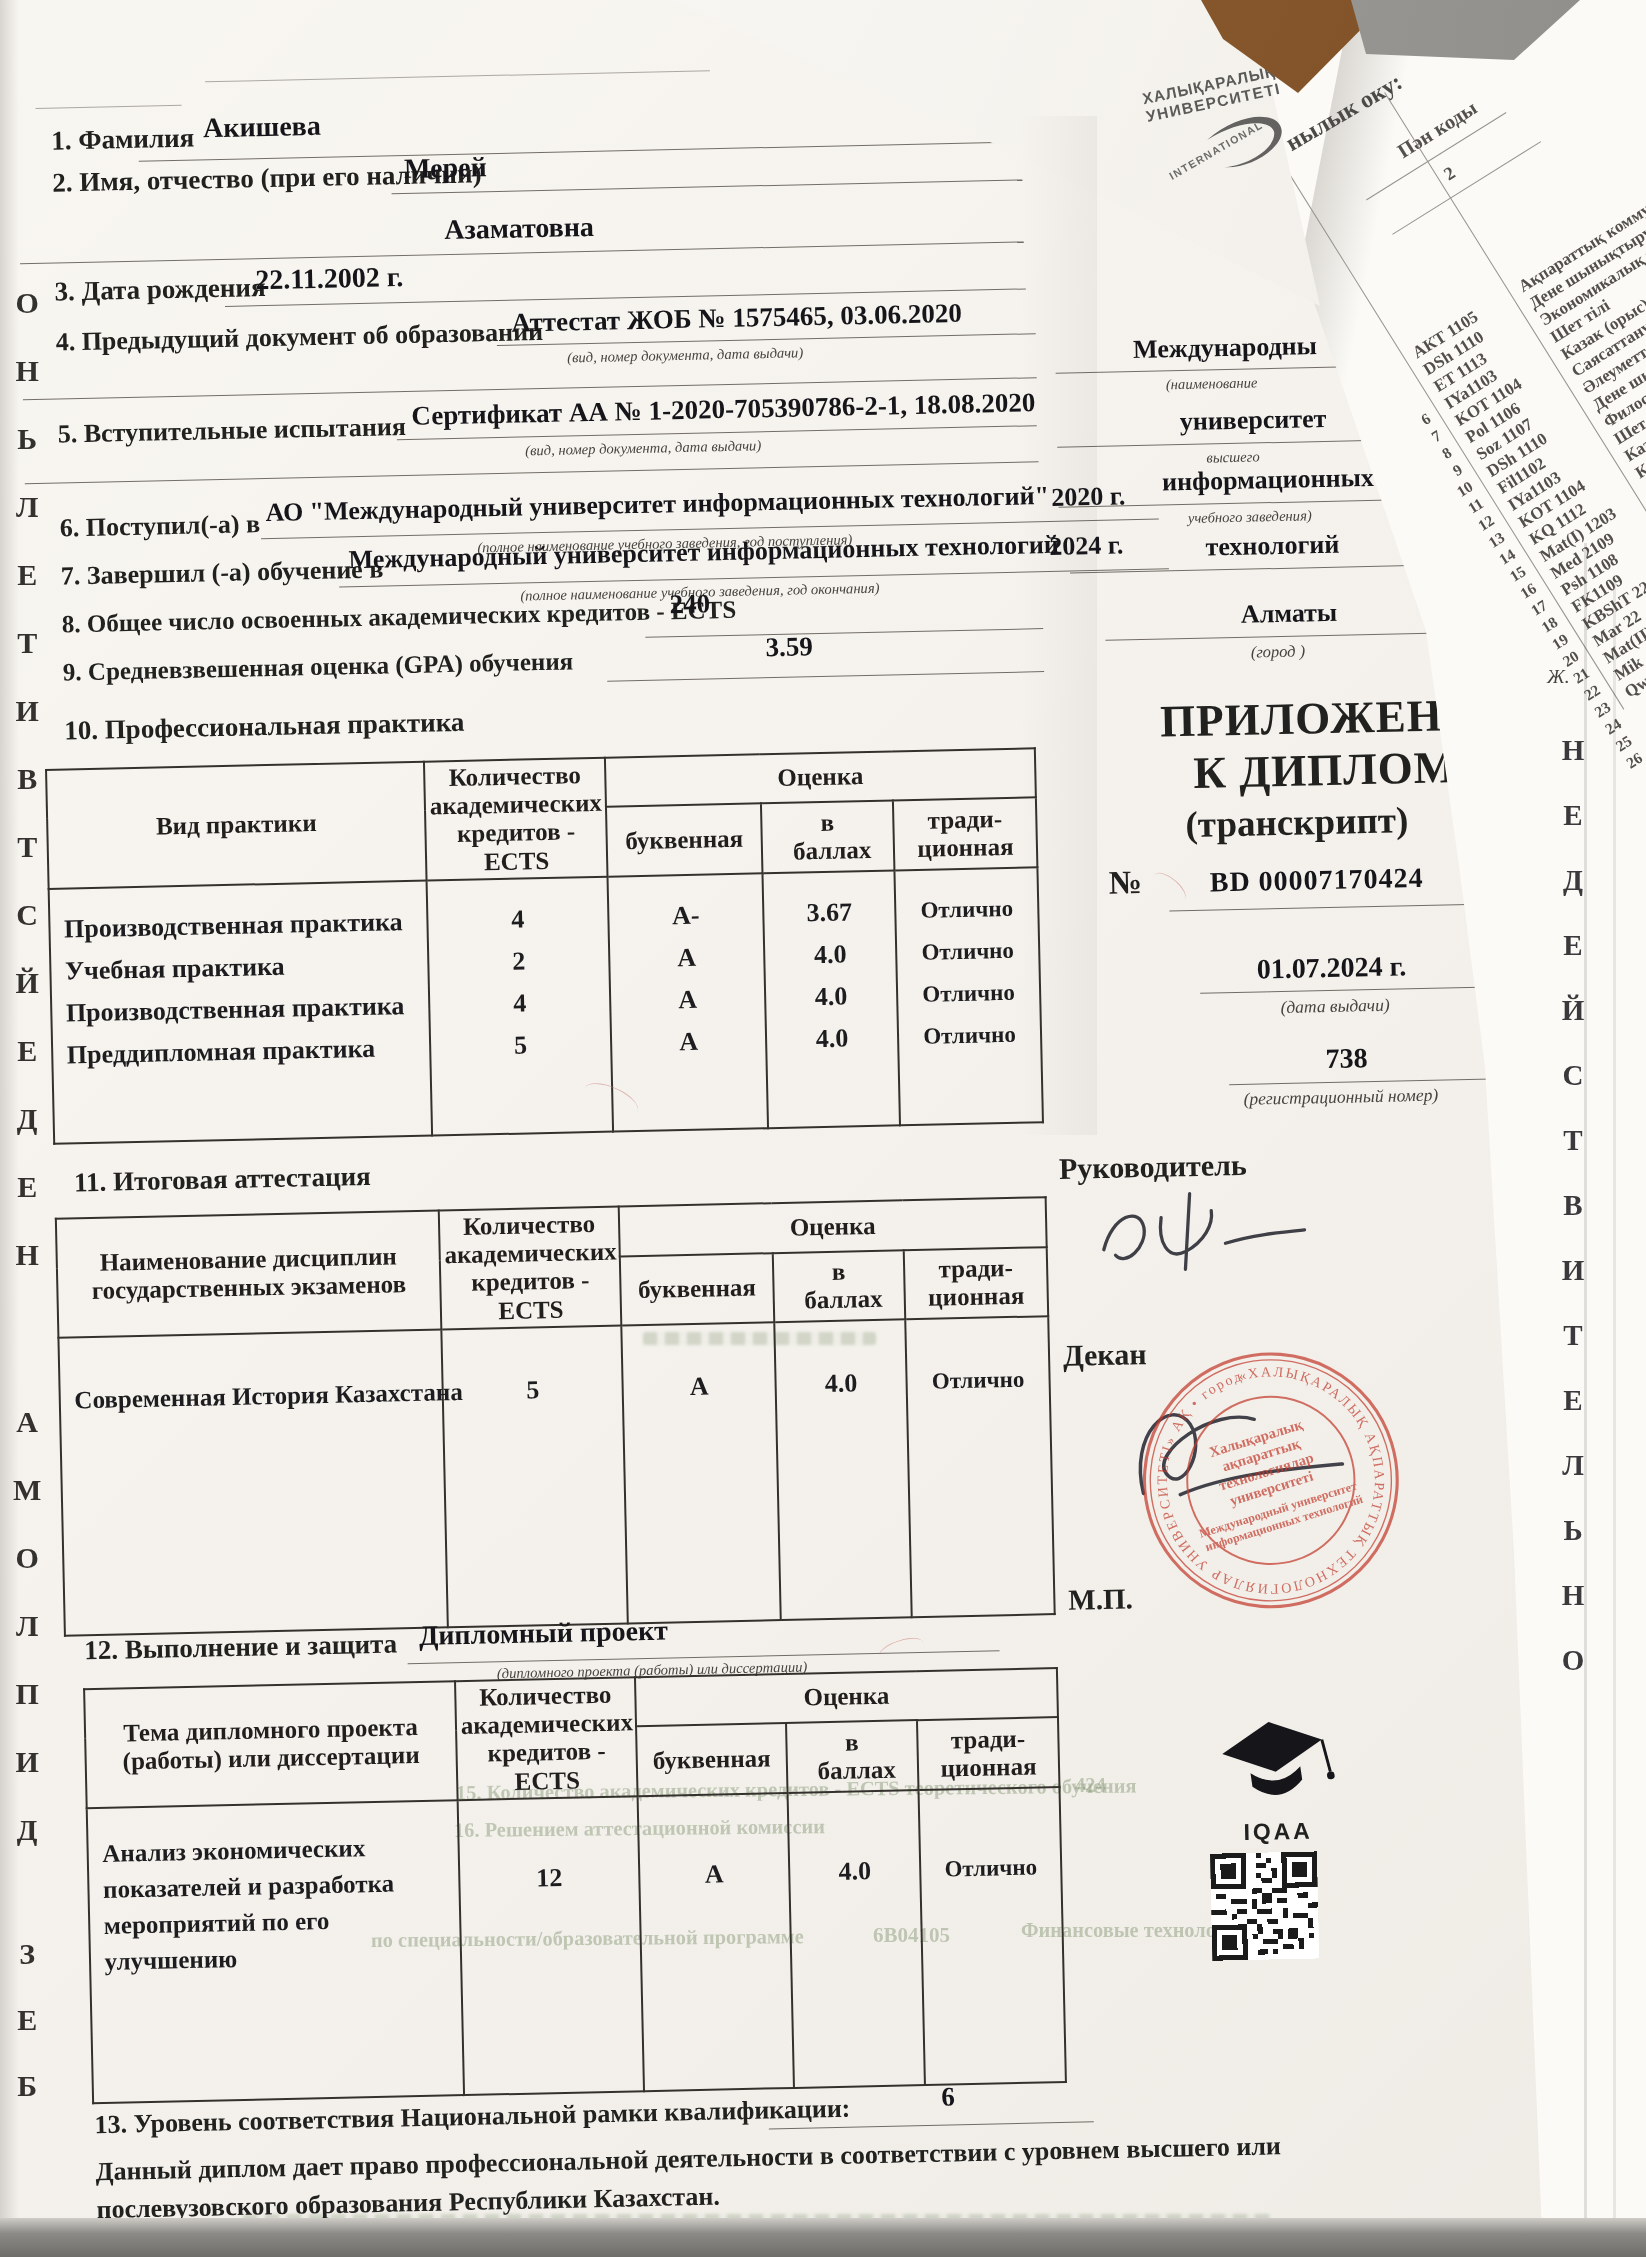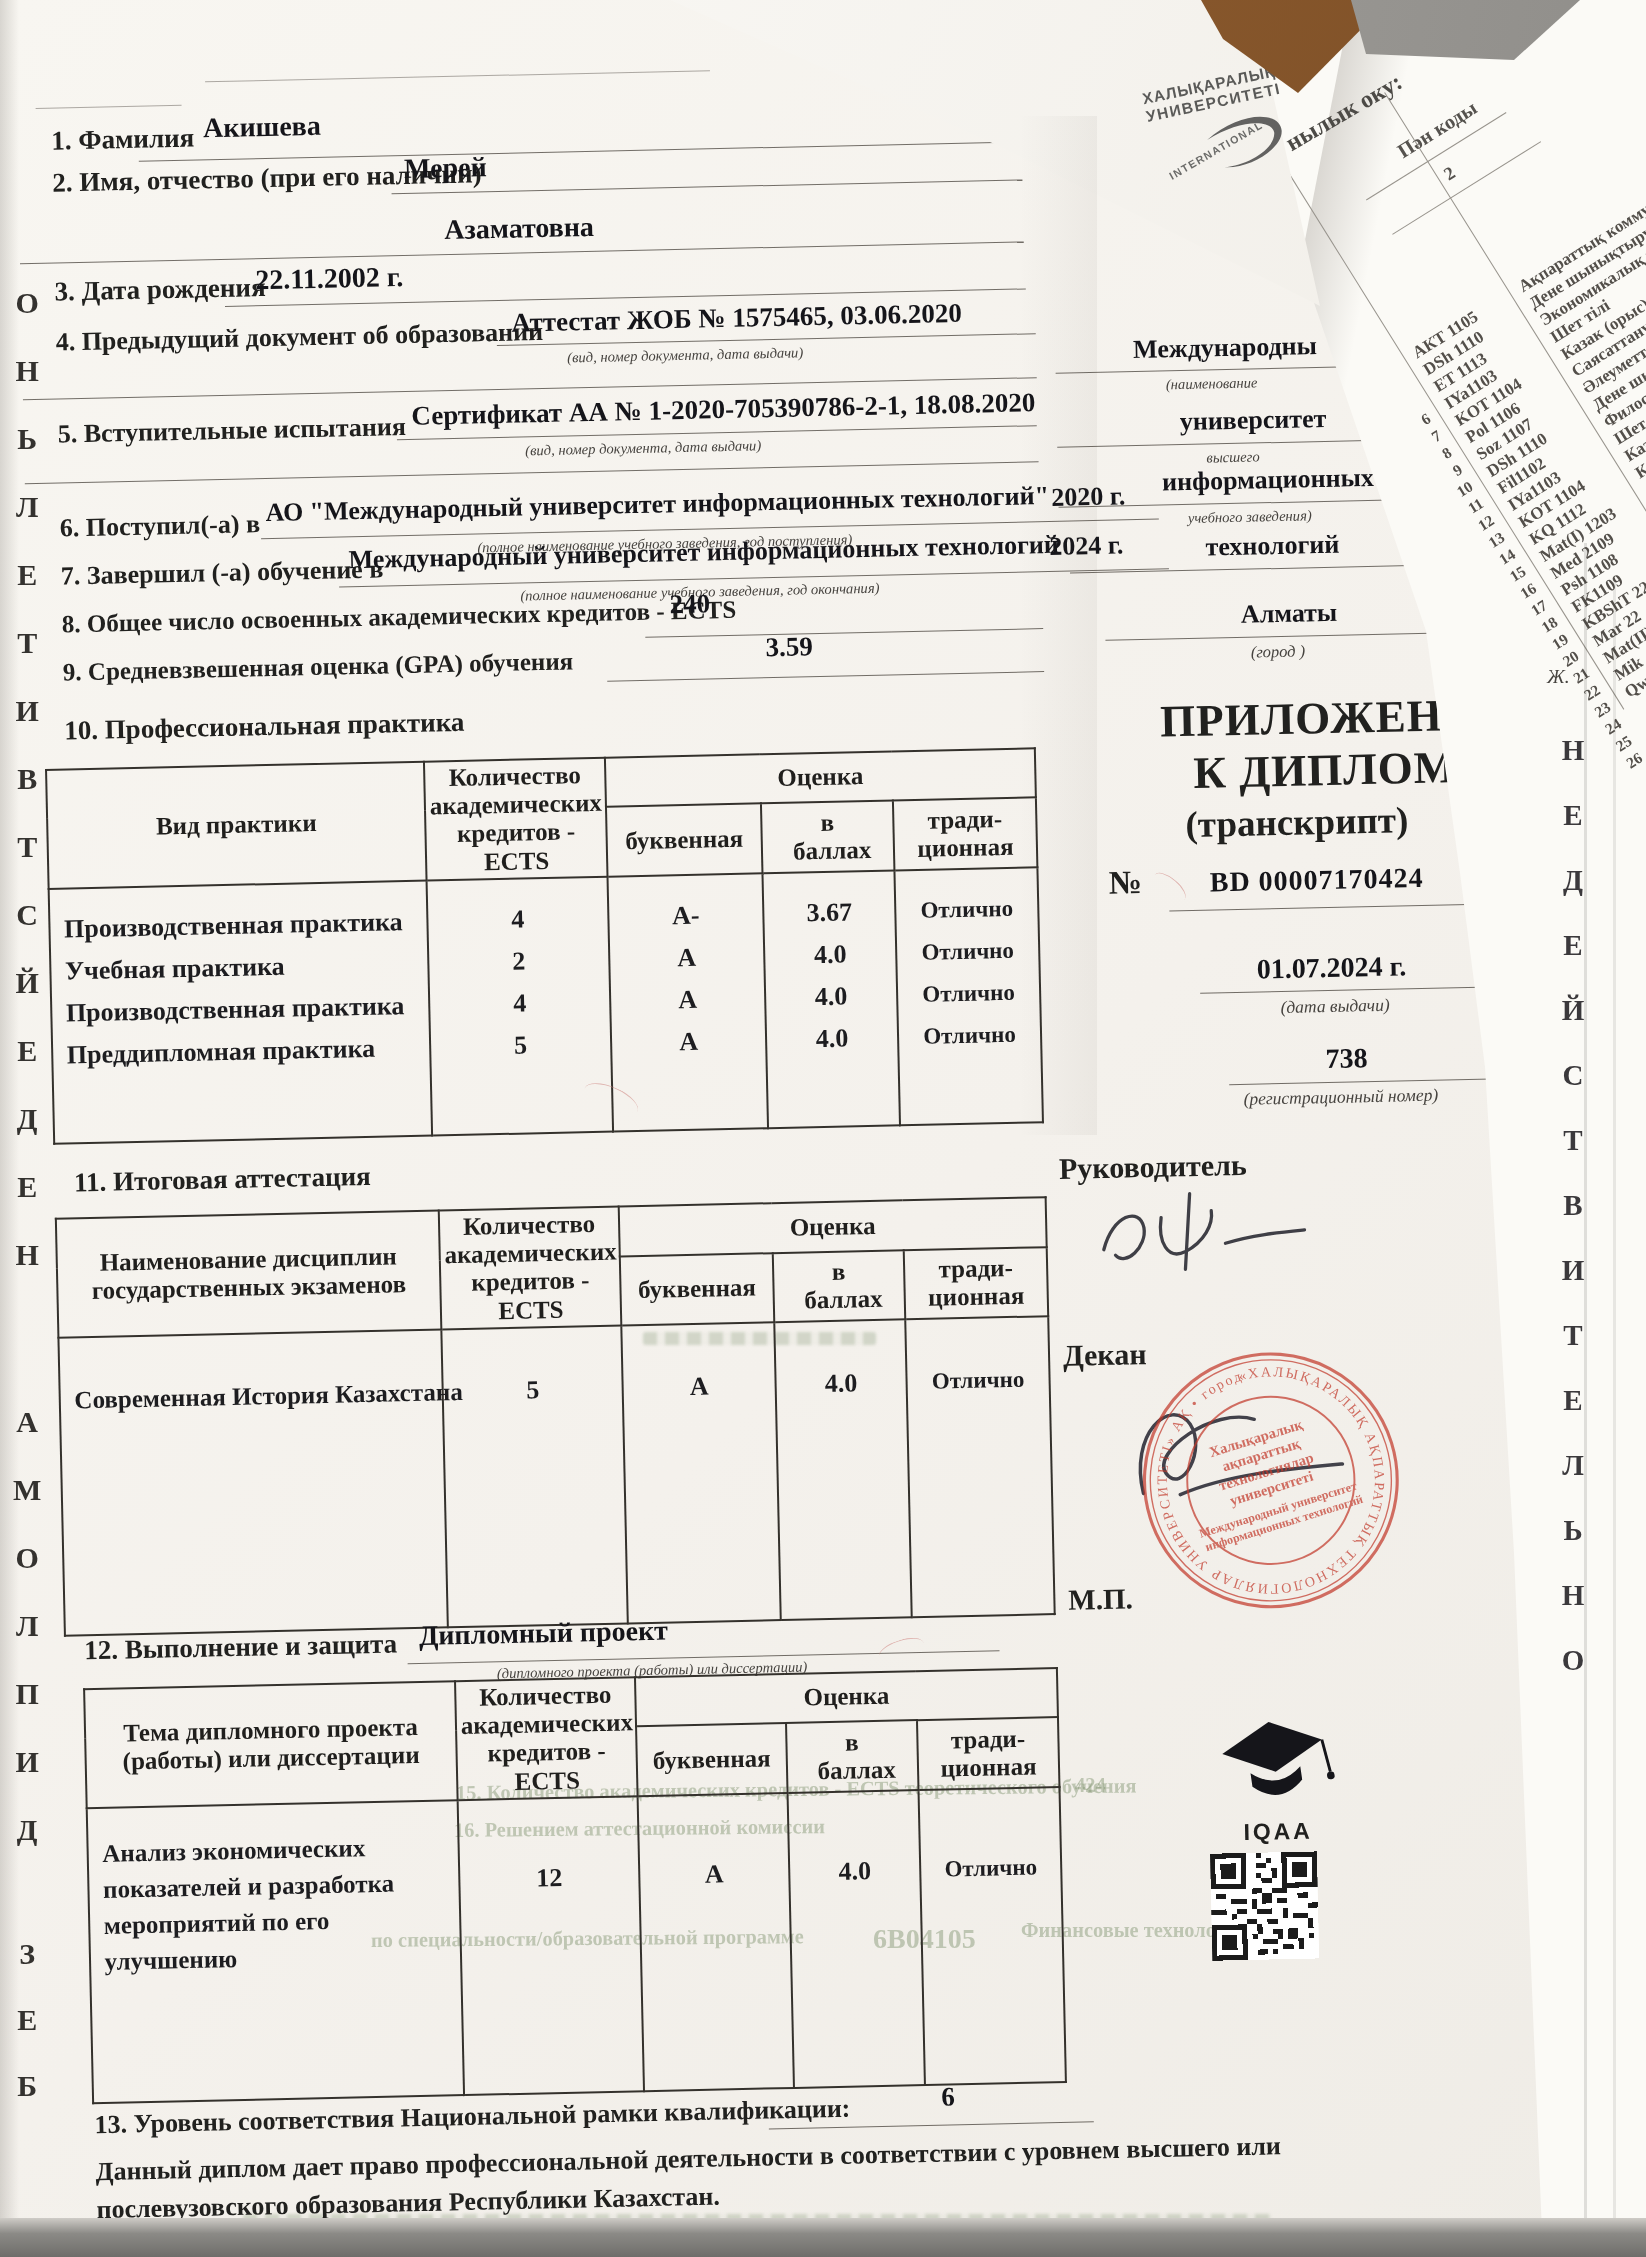--- a/index.html
+++ b/index.html
@@ -42,21 +42,21 @@
 <body>
 
 <div class="canvas">
 
   <div class="page"></div>
 
   <div class="bleed" style="left:456px;top:1778px;font-size:20.4px;transform:rotate(-.6deg);"><span>15. Количество академических кредитов - ECTS теоретического обучения</span></div>
   <div class="bleed" style="left:1075px;top:1774px;font-size:20.4px;"><span>424</span></div>
   <div class="bleed" style="left:454px;top:1817px;font-size:20.4px;transform:rotate(-.6deg);"><span>16. Решением аттестационной комиссии</span></div>
   <div class="bleed" style="left:371px;top:1927px;font-size:20.4px;transform:rotate(-.5deg);"><span>по специальности/образовательной программе</span></div>
-  <div class="bleed" style="left:873px;top:1923px;font-size:28px;"><span>6B04105</span></div>
+  <div class="bleed" style="left:873px;top:1923px;font-size:21px;"><span>6B04105</span></div>
   <div class="bleed" style="left:1021px;top:1919px;font-size:20.4px;"><span>Финансовые технологии</span></div>
   <div class="bstrip" style="left:643px;top:1332px;width:233px;"></div>
   <div class="bstrip" style="left:243px;top:2214px;width:1029px;"></div>
   <div class="bstrip" style="left:233px;top:2238px;width:951px;"></div>
 
   <div class="wrap">
 
     <i class="ln soft" style="left:228px;top:68px;width:505px;"></i>
     <i class="ln soft" style="left:58px;top:91px;width:146px;"></i>
     <i class="ln soft" style="left:830px;top:56px;width:213px;"></i>

